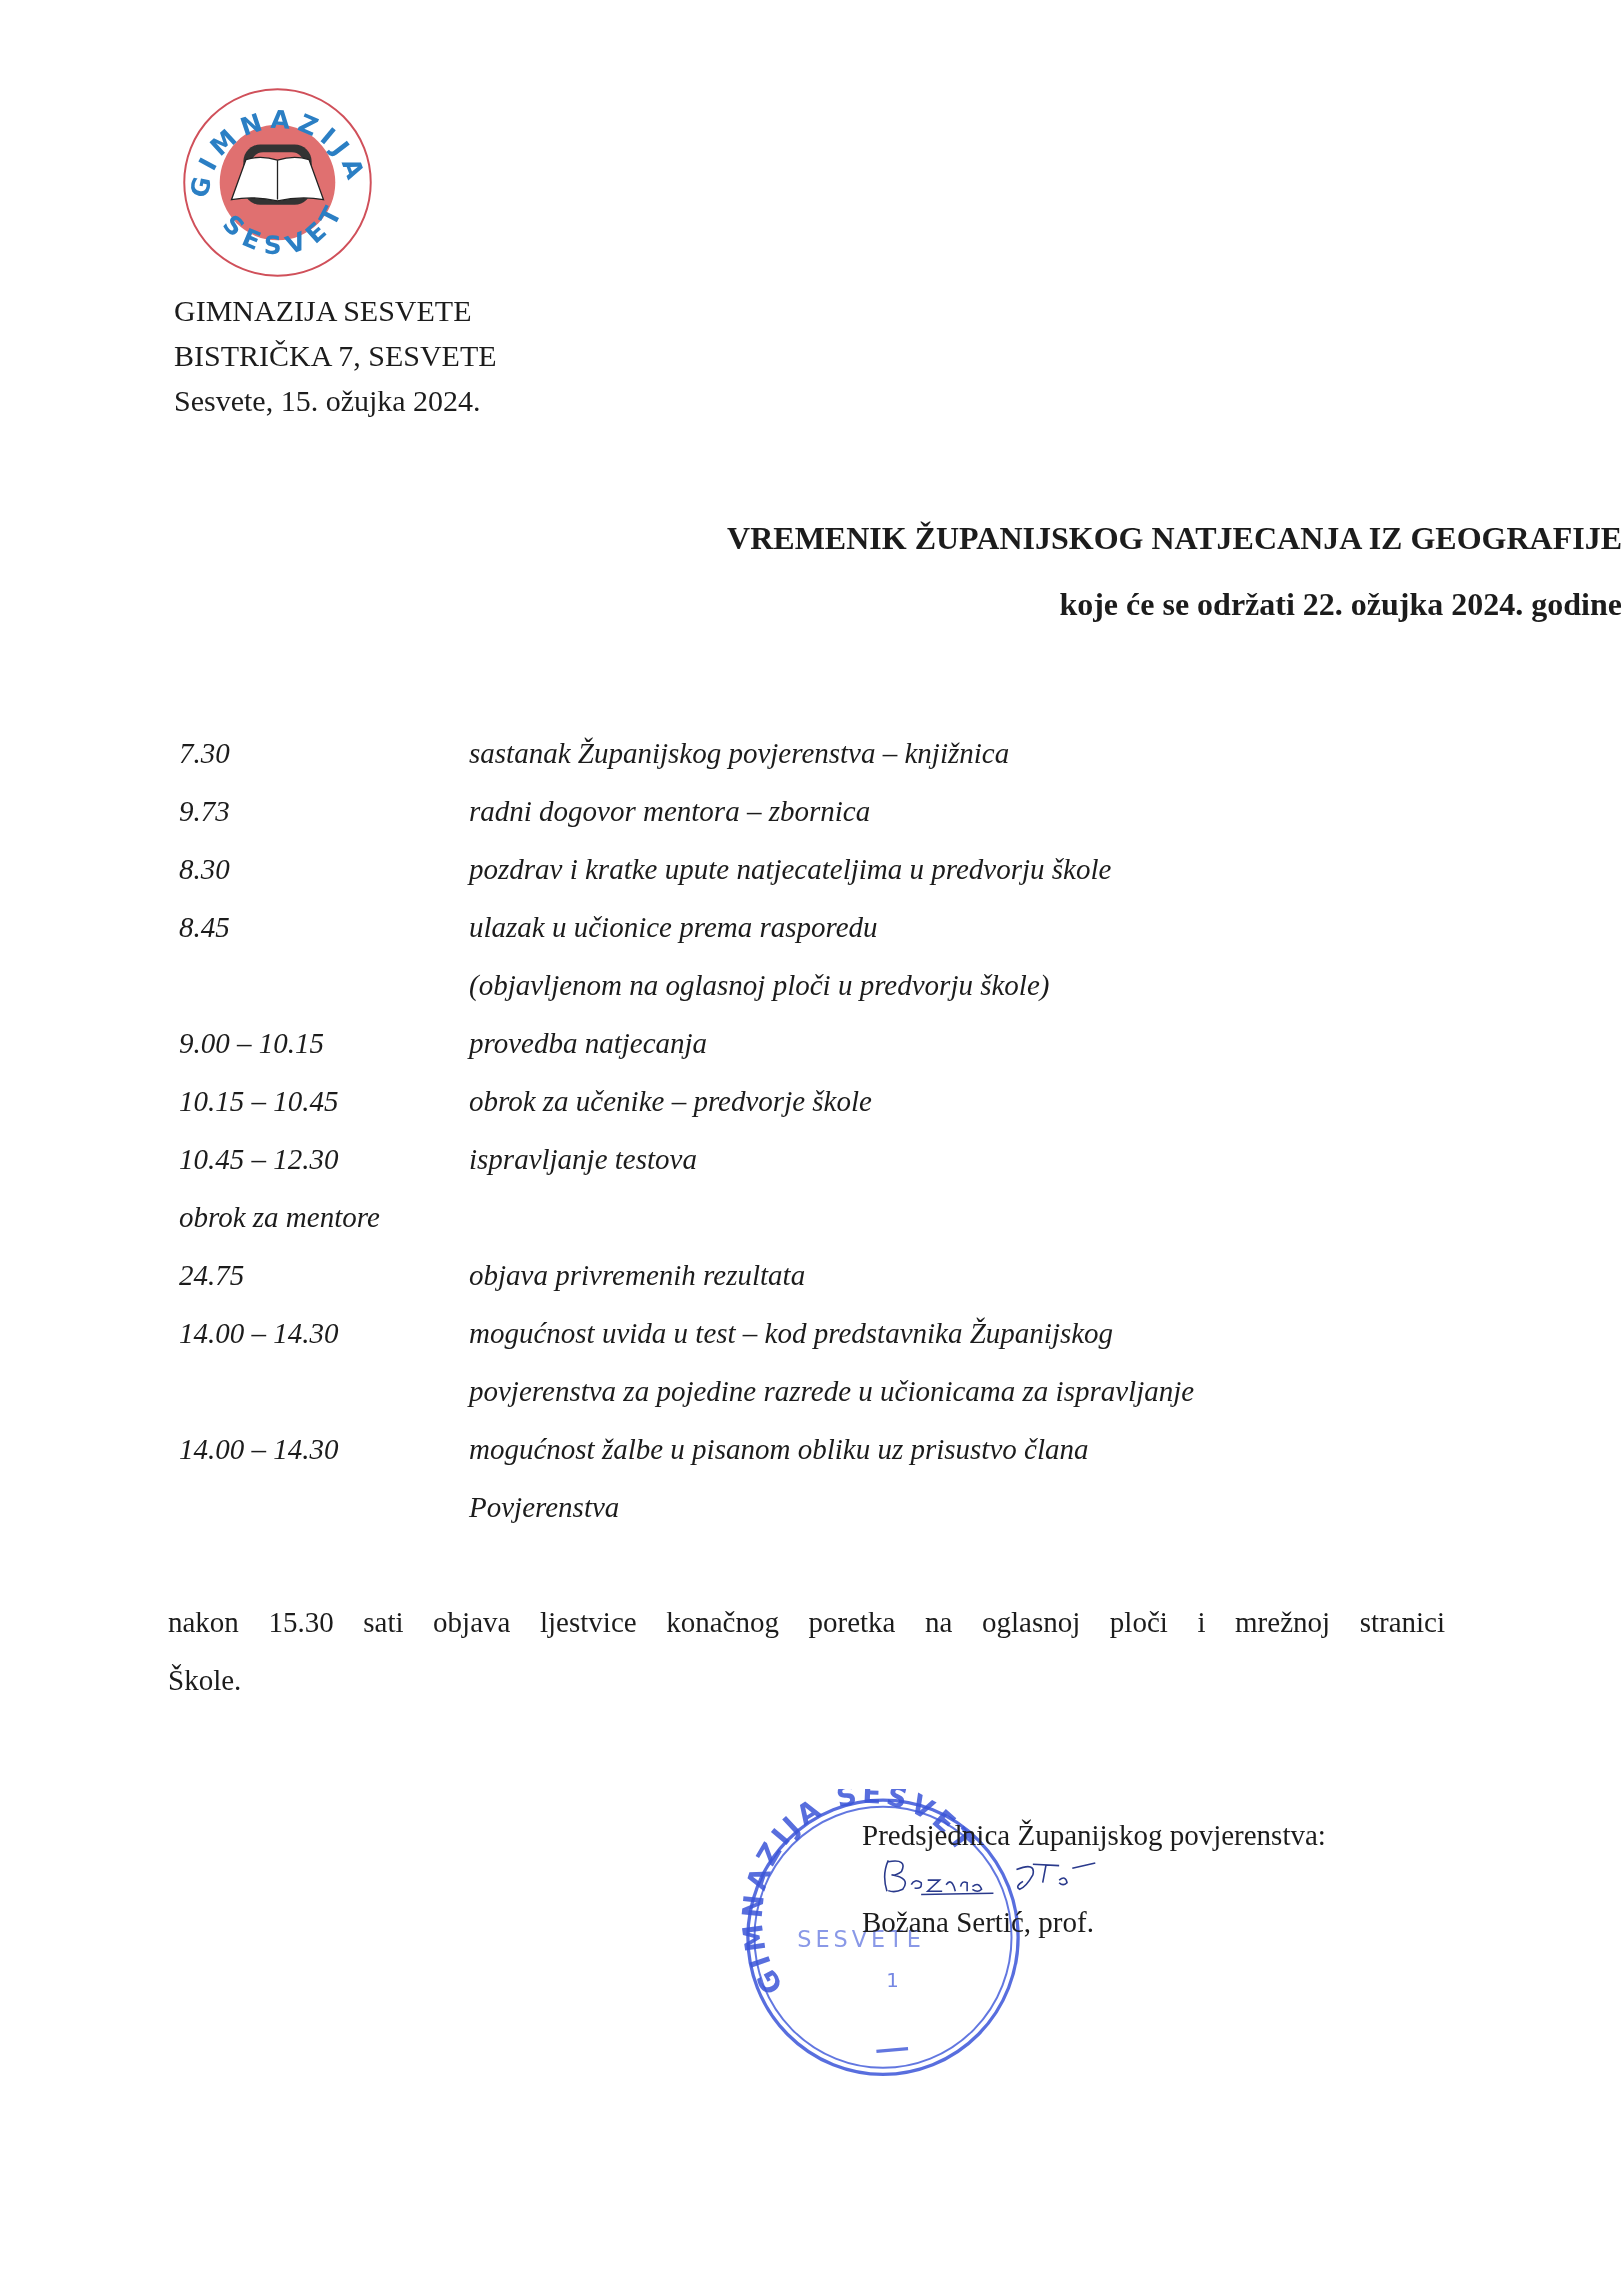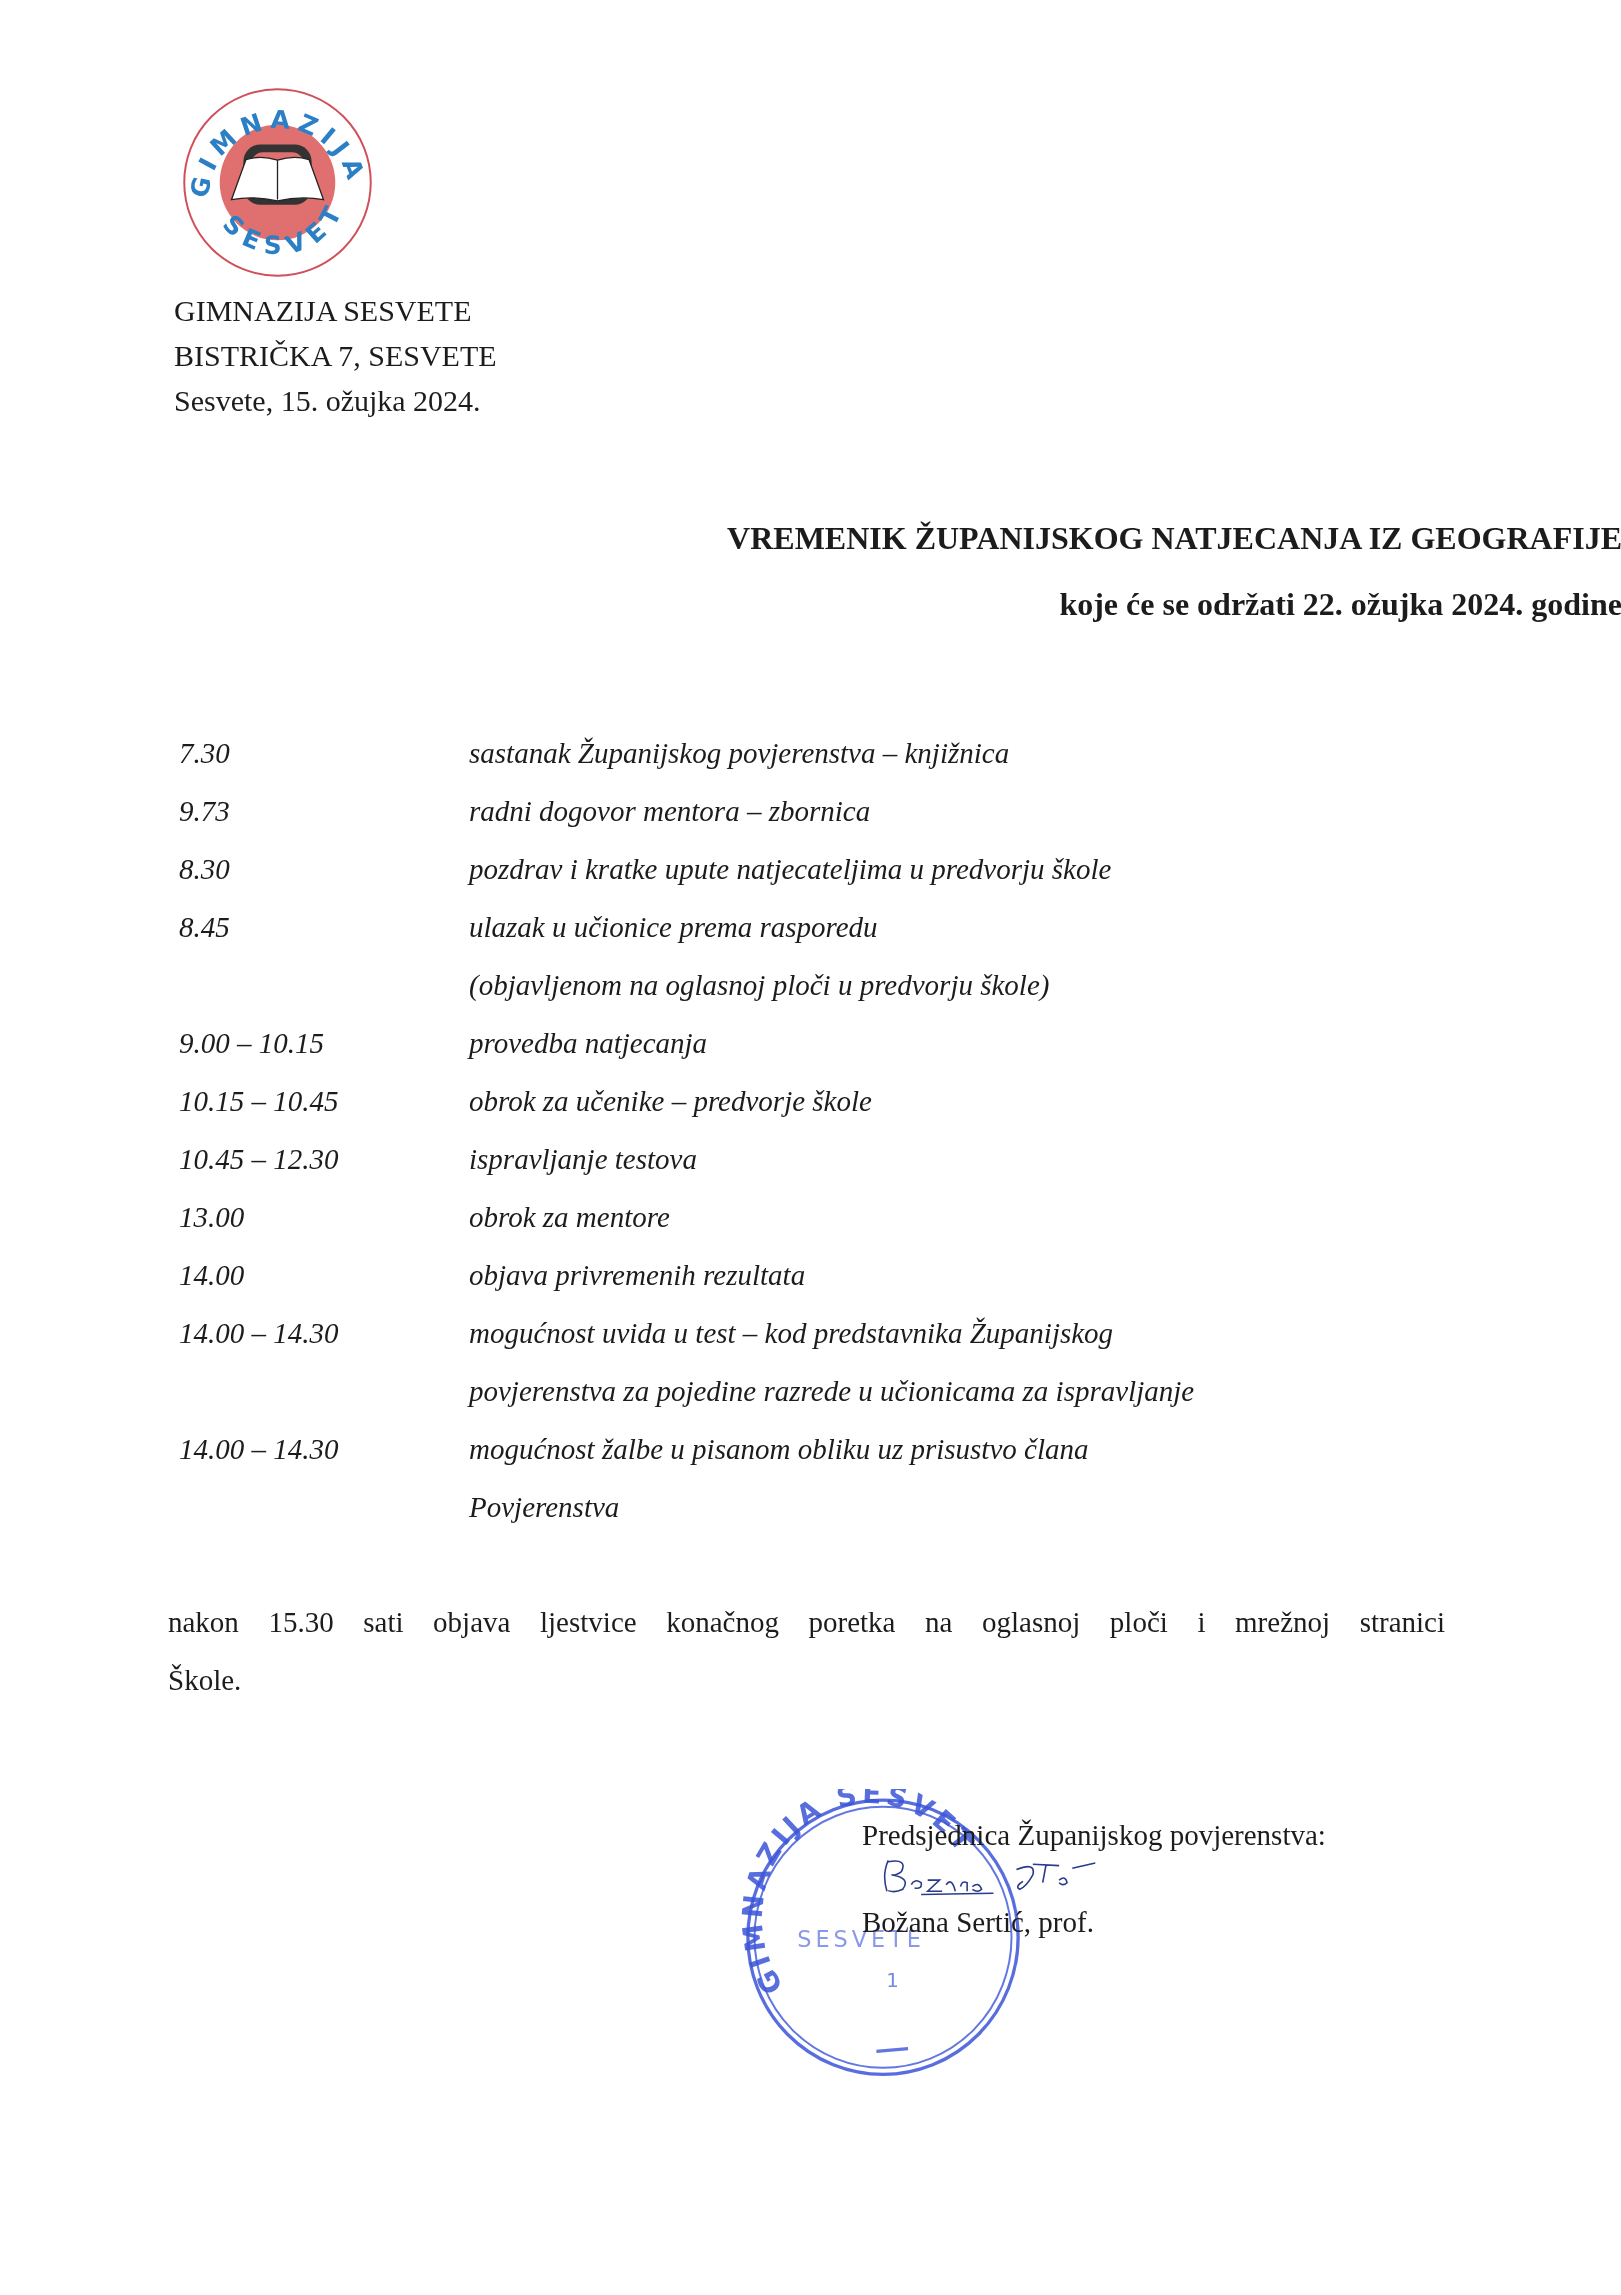--- a/index.html
+++ b/index.html
@@ -88,25 +88,24 @@
     </div>
     <div class="row">
       <div class="time">10.15 – 10.45</div>
       <div class="activity">obrok za učenike – predvorje škole</div>
     </div>
     <div class="row">
       <div class="time">10.45 – 12.30</div>
       <div class="activity">ispravljanje testova</div>
     </div>
     <div class="row">
-      <div class="time">13.00</div>
       <div class="activity">obrok za mentore</div>
     </div>
     <div class="row">
-      <div class="time">14.00</div>
+      <div class="time">24.75</div>
       <div class="activity">objava privremenih rezultata</div>
     </div>
     <div class="row">
       <div class="time">14.00 – 14.30</div>
       <div class="activity">mogućnost uvida u test – kod predstavnika Županijskog</div>
     </div>
     <div class="row">
       <div class="time"></div>
       <div class="activity">povjerenstva za pojedine razrede u učionicama za ispravljanje</div>
     </div>

